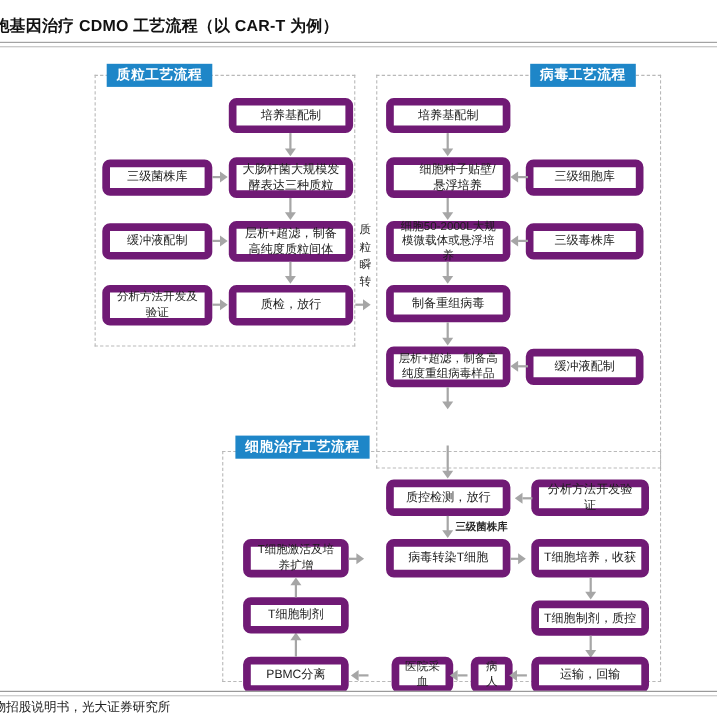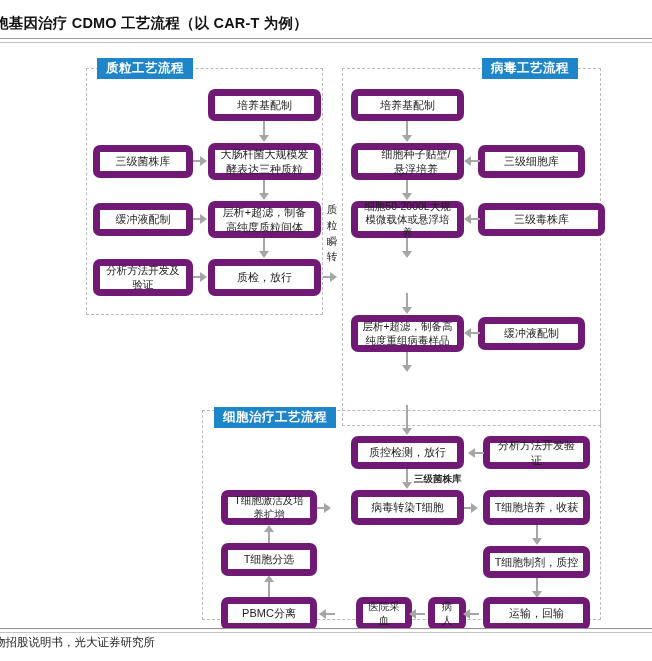--- a/index.html
+++ b/index.html
@@ -60,21 +60,21 @@
     font-weight:bold;
     letter-spacing:.5px;
     display:flex;align-items:center;justify-content:center;
     white-space:nowrap;
     height:21px;
     padding:0 9px;
     box-sizing:border-box;
   }
   #chip-plasmid{left:97px;top:14px;}
   #chip-virus{left:482px;top:14px;}
-  #chip-cell{left:214px;top:363px;}
+  #chip-cell{left:214px;top:352px;}
 
   
   .node{
     position:absolute;
     border:7px solid #701a75;
     border-radius:7px;
     background:#ffffff;
     box-sizing:border-box;
     display:flex;align-items:center;justify-content:center;
     text-align:center;
@@ -179,27 +179,28 @@
 
   <div class="node" style="left:478px;top:101px;width:107px;height:33px;">三级细胞库</div>
   <div class="ln h" style="left:471px;top:116px;width:9px;"></div>
   <div class="ar left" style="left:464px;top:112px;"></div>
 
   <div class="ln v" style="left:406px;top:136px;height:14px;"></div>
   <div class="ar down" style="left:402px;top:149px;"></div>
 
   <div class="node narrow" style="left:351px;top:157px;width:113px;height:37px;">细胞50-2000L大规模微载体或悬浮培养</div>
 
-  <div class="node" style="left:478px;top:159px;width:127px;height:33px;">三级毒株库</div>
+  <div class="node" style="left:478px;top:159px;width:107px;height:33px;">三级毒株库</div>
   <div class="ln h" style="left:471px;top:174px;width:9px;"></div>
   <div class="ar left" style="left:464px;top:170px;"></div>
 
   <div class="ln v" style="left:406px;top:194px;height:14px;"></div>
   <div class="ar down" style="left:402px;top:207px;"></div>
 
+  <div class="node" style="left:351px;top:215px;width:113px;height:34px;">制备重组病毒</div>
 
   <div class="ln v" style="left:406px;top:249px;height:15px;"></div>
   <div class="ar down" style="left:402px;top:263px;"></div>
 
   <div class="node narrow" style="left:351px;top:271px;width:113px;height:37px;">层析+超滤，制备高纯度重组病毒样品</div>
 
   <div class="node" style="left:478px;top:273px;width:107px;height:33px;">缓冲液配制</div>
   <div class="ln h" style="left:471px;top:288px;width:9px;"></div>
   <div class="ar left" style="left:464px;top:284px;"></div>
 
@@ -248,21 +249,21 @@
   <div class="ln h" style="left:416px;top:569px;width:9px;"></div>
   <div class="ar left" style="left:409px;top:565px;"></div>
 
   <div class="node" style="left:221px;top:553px;width:96px;height:33px;">PBMC分离</div>
   <div class="ln h" style="left:326px;top:569px;width:9px;"></div>
   <div class="ar left" style="left:319px;top:565px;"></div>
 
   <div class="ln v" style="left:268px;top:536px;height:17px;"></div>
   <div class="ar up" style="left:264px;top:531px;"></div>
 
-  <div class="node" style="left:221px;top:499px;width:96px;height:33px;">T细胞分选</div>
+  <div class="node" style="left:221px;top:499px;width:96px;height:33px;">T细胞制剂</div>
 
   <div class="ln v" style="left:268px;top:486px;height:13px;"></div>
   <div class="ar up" style="left:264px;top:481px;"></div>
 
 </div>
 
 <div id="footer-rule"></div>
 <div id="footer-text">物招股说明书，光大证券研究所</div>
 
 </body></html>

